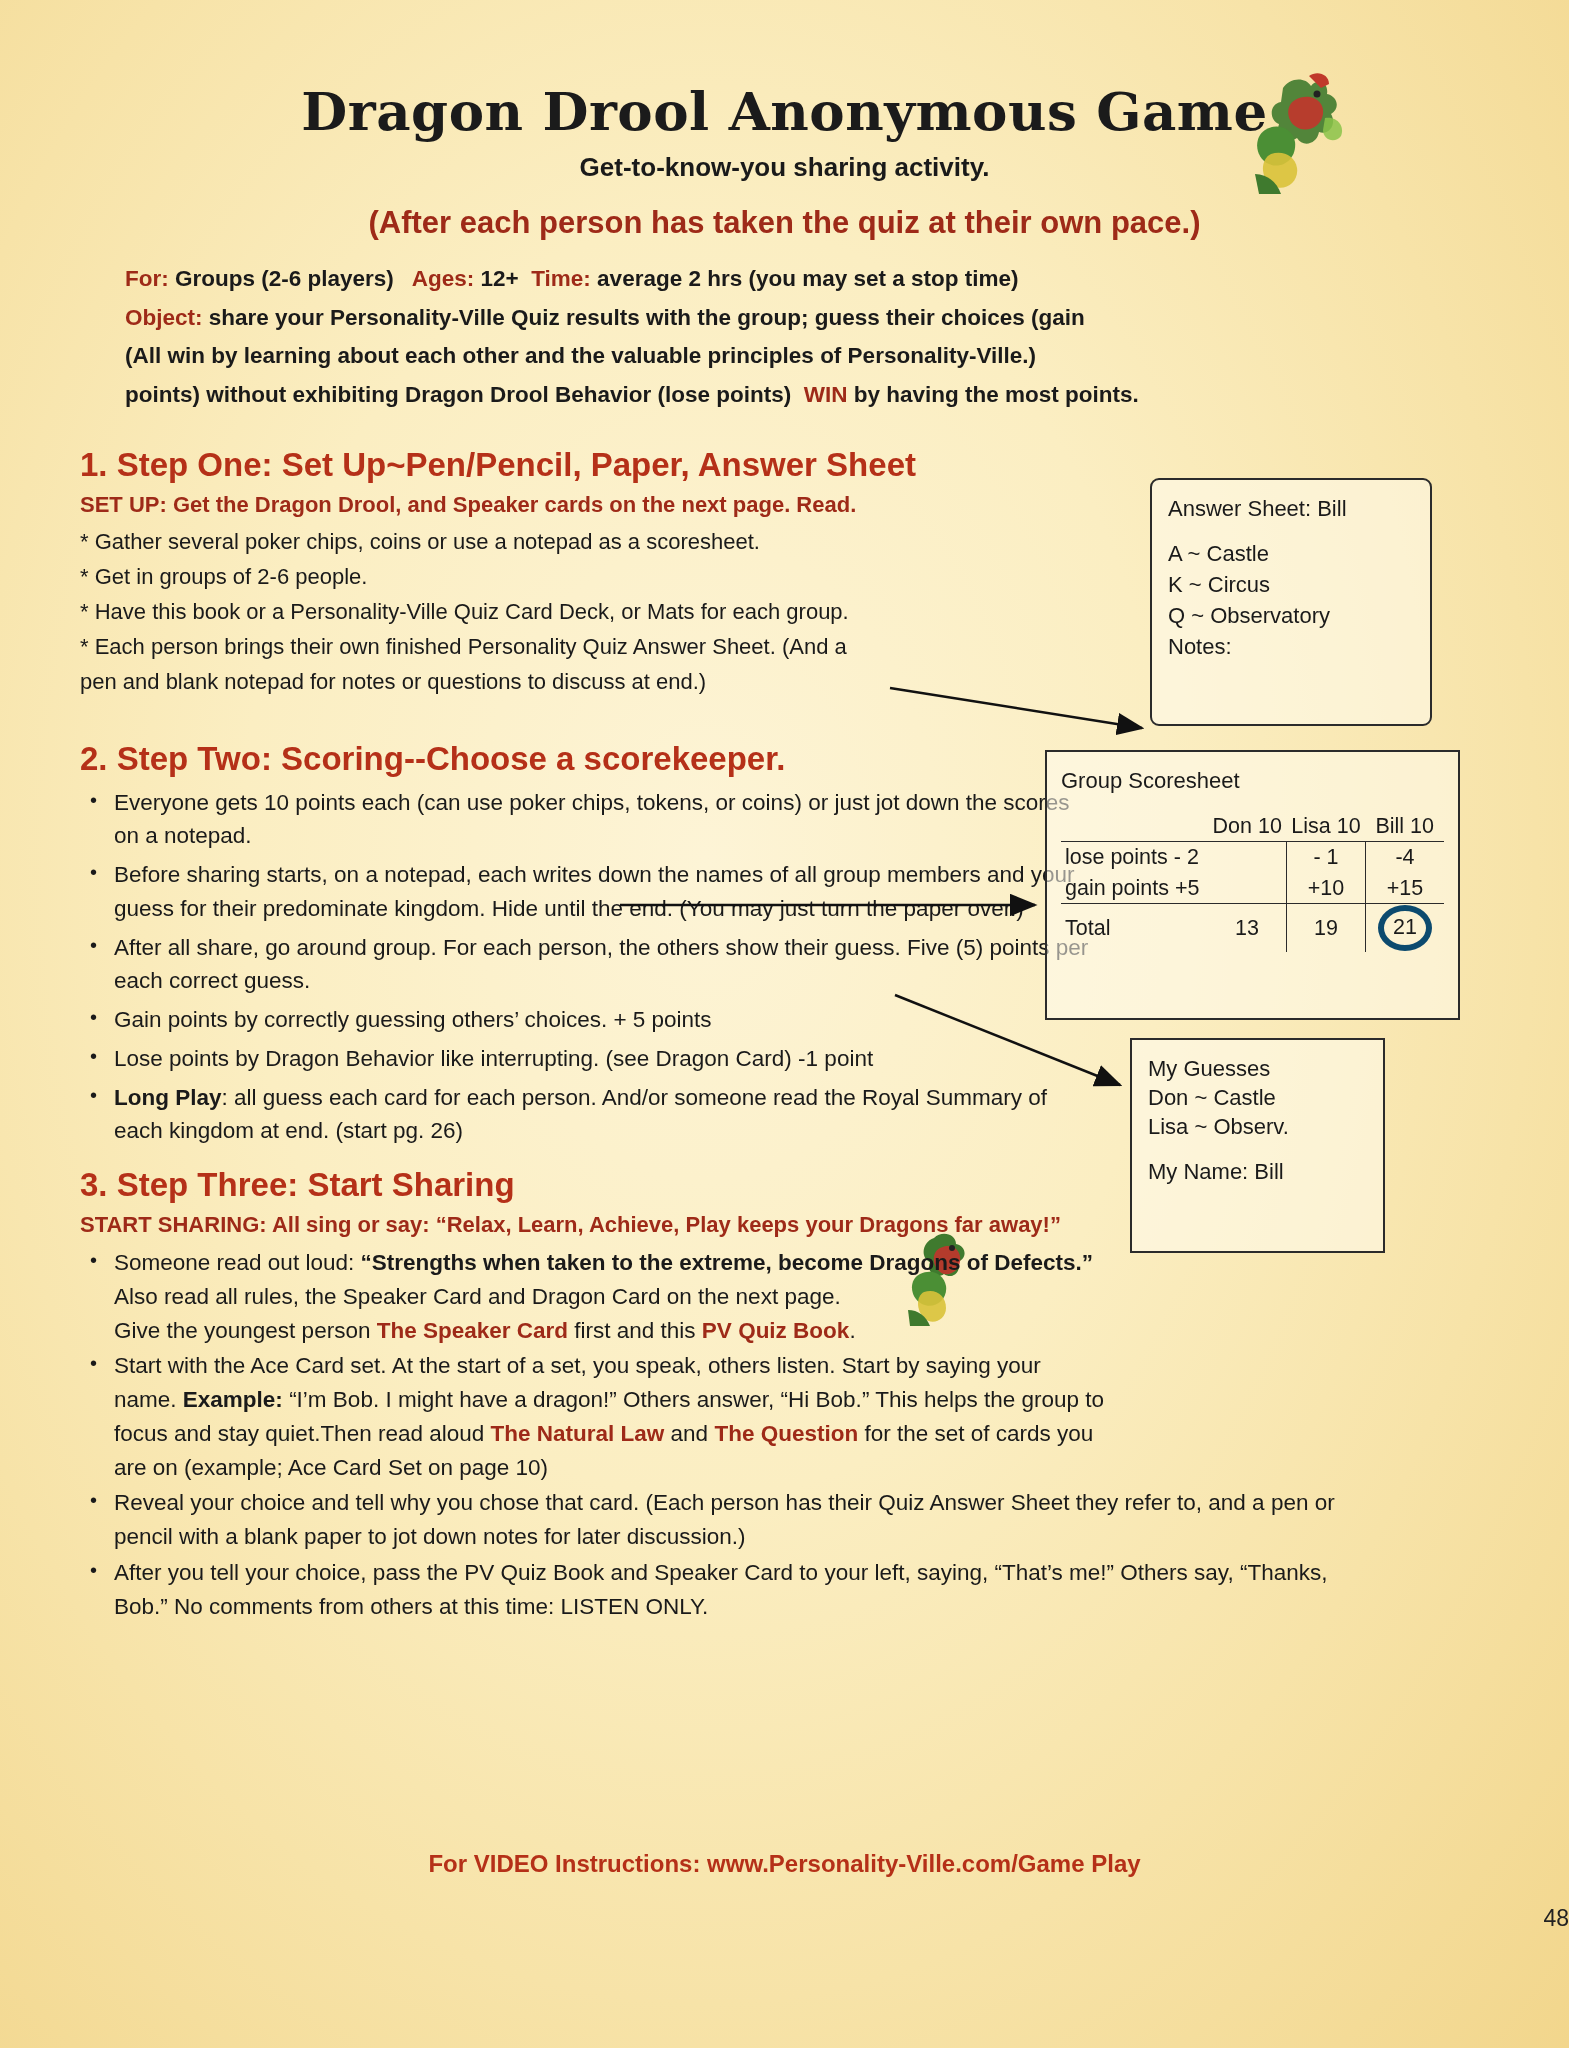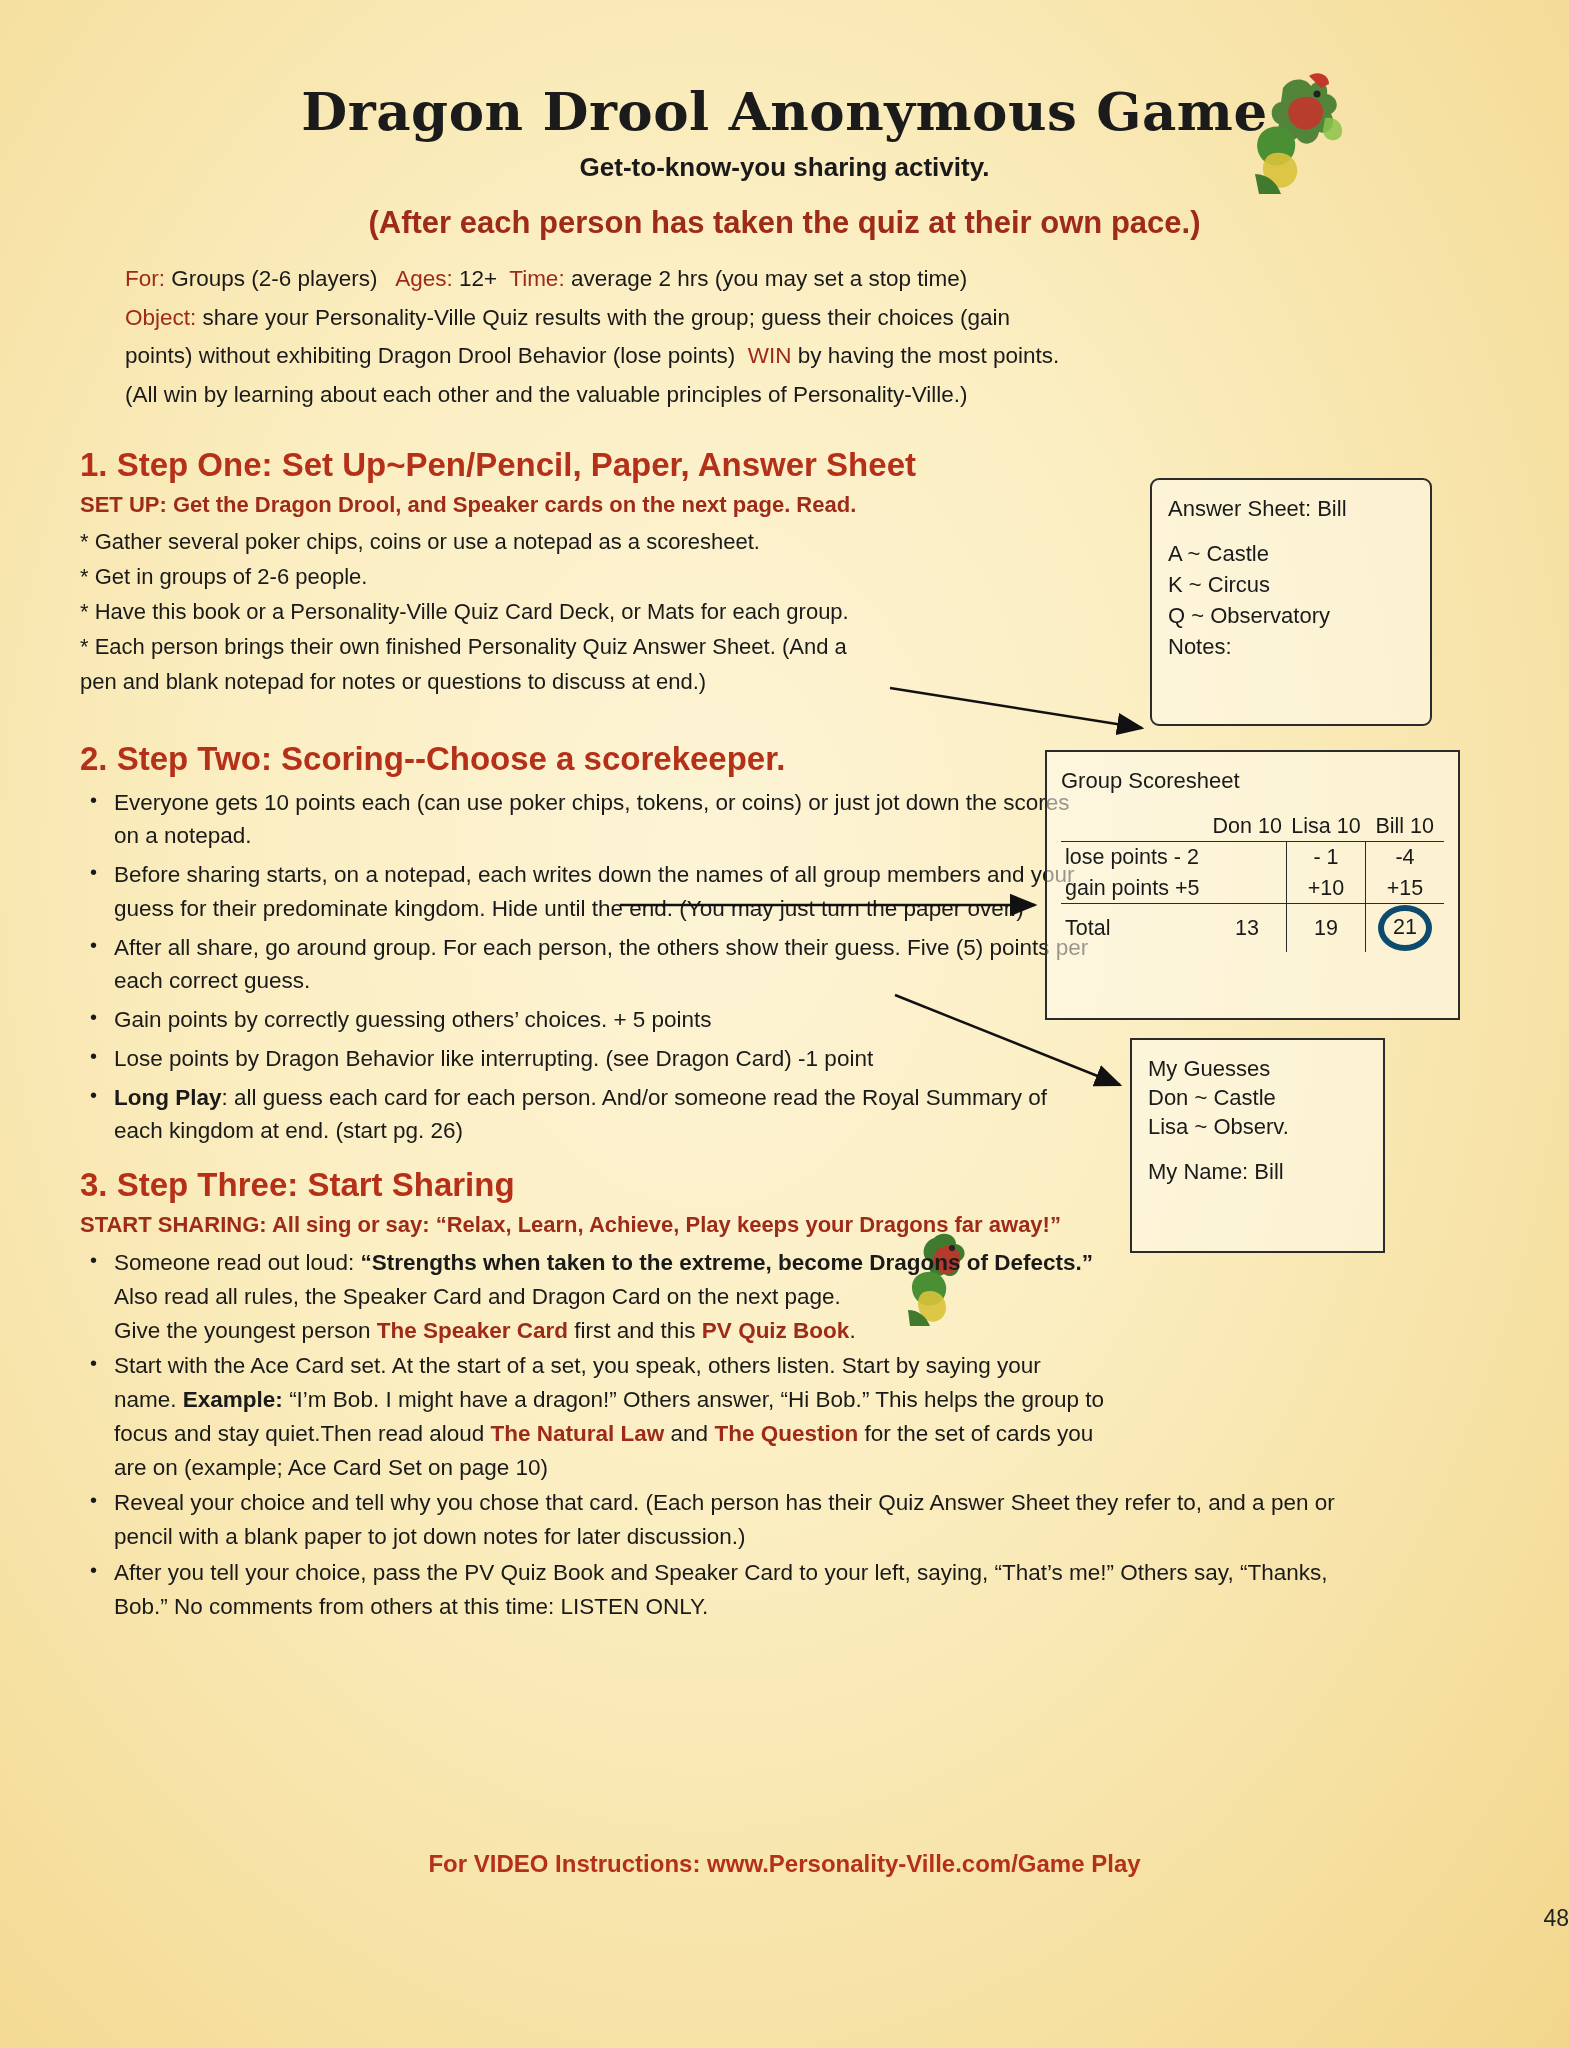--- a/index.html
+++ b/index.html
@@ -33,21 +33,21 @@
   }
   .redline {
     text-align:center;
     font-size:31px;
     font-weight:bold;
     color:#9e2a18;
     margin-top:22px;
   }
 
   
-  .intro { margin-top:22px; font-size:22.5px; line-height:1.45; font-weight:normal; padding-left:45px; padding-right:40px;}
+  .intro { margin-top:22px; font-size:22.5px; line-height:1.45; font-weight:bold; padding-left:45px; padding-right:40px;}
   .intro .lbl { color:#9e2a18; }
   .intro p { margin:0 0 6px 0; }
 
   
   h2.step {
     font-size:33px;
     color:#b53018;
     font-weight:bold;
     margin:34px 0 8px 0;
   }
@@ -154,26 +154,26 @@
       <span>Groups (2-6 players)</span>&nbsp;&nbsp;
       <span class="lbl">Ages:</span>
       <span>12+</span>&nbsp;
       <span class="lbl">Time:</span>
       <span>average 2 hrs (you may set a stop time)</span>
     </p>
     <p>
       <span class="lbl">Object:</span>
       <span>share your Personality-Ville Quiz results with the group; guess their choices (gain</span>
     </p>
+    <p>(All win by learning about each other and the valuable principles of Personality-Ville.)</p>
     <p>
       <span>points) without exhibiting Dragon Drool Behavior (lose points)</span>&nbsp;
       <span class="lbl">WIN</span>
       <span>by having the most points.</span>
     </p>
-    <p>(All win by learning about each other and the valuable principles of Personality-Ville.)</p>
   </div>
 
   <h2 class="step">1. Step One: Set Up~Pen/Pencil, Paper, Answer Sheet</h2>
   <div class="setup">SET UP: Get the Dragon Drool, and Speaker cards on the next page. Read.</div>
   <div class="lines">
     <p>* Gather several poker chips, coins or use a notepad as a scoresheet.</p>
     <p>* Get in groups of 2-6 people.</p>
     <p>* Have this book or a Personality-Ville Quiz Card Deck, or Mats for each group.</p>
     <p>* Each person brings their own finished Personality Quiz Answer Sheet. (And a</p>
     <p>pen and blank notepad for notes or questions to discuss at end.)</p>

